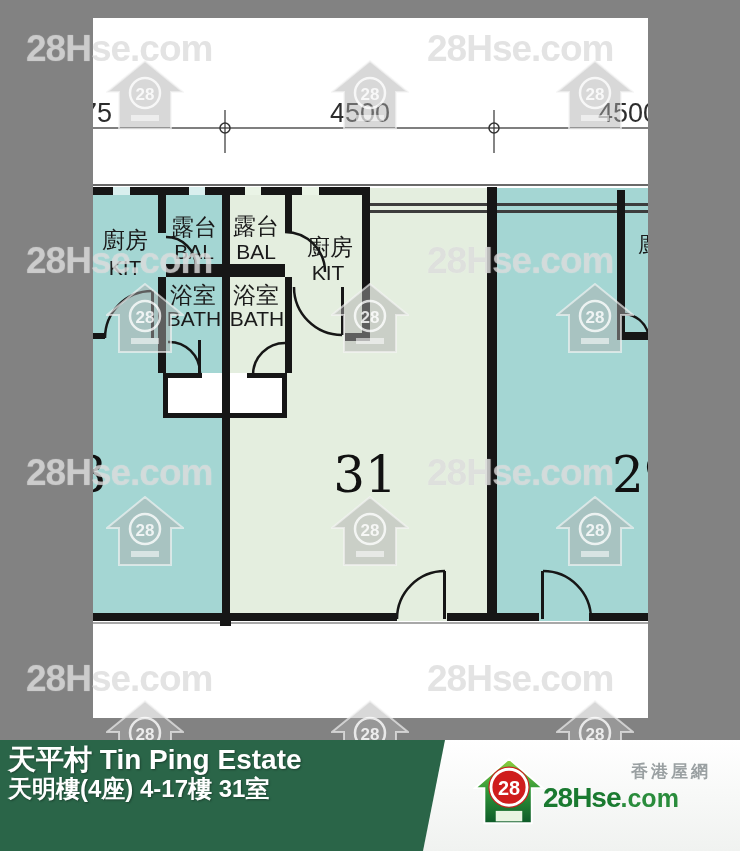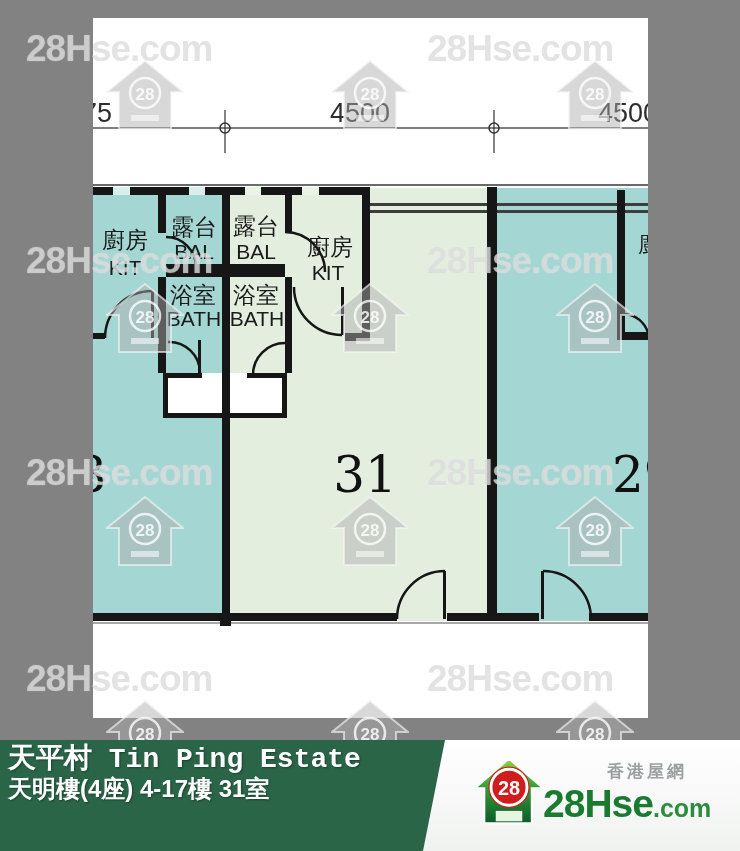--- a/index.html
+++ b/index.html
@@ -36,35 +36,35 @@
     white-space: nowrap;
   }
   .wm-house { position: absolute; width: 78px; height: 70px; }
   
   #info-bar {
     position: absolute; left: 0; top: 740px; width: 740px; height: 111px;
     background: #2a6548; z-index: 10;
   }
   #info-text { position: absolute; left: 8px; top: 3px; color: #ffffff;
     text-shadow: 1px 1px 2px rgba(0,0,0,0.35); }
-  #estate-name { font-size: 28px; font-weight: bold; line-height: 33px; font-family: Liberation Mono, monospace; }
+  #estate-name { font-size: 28px; font-weight: bold; line-height: 33px; }
   #estate-address { font-size: 21px; font-weight: bold; line-height: 26px; }
   #estate-block { font-size: 24px; font-weight: bold; line-height: 26px; }
   #estate-area { font-size: 19px; font-weight: bold; line-height: 24px; }
   #logo-panel {
     position: absolute; left: 423px; top: 0; width: 317px; height: 111px;
     background: linear-gradient(#ffffff, #f0f2f0);
     clip-path: polygon(22px 0, 100% 0, 100% 100%, 0 100%);
   }
   #logo-house { position: absolute; left: 50px; top: 16px; }
   #logo-wordmark { position: absolute; left: 120px; top: 42px; white-space: nowrap; }
-  #logo-main { font-size: 39px; font-weight: bold; color: #1a7a30;
+  #logo-main { font-size: 28px; font-weight: bold; color: #1a7a30;
     font-family: "Liberation Sans", sans-serif; letter-spacing: -1px; }
   #logo-suffix { font-size: 25px; font-weight: bold; color: #2a8c3c; }
-  #logo-sitename { position: absolute; left: 184px; top: 20px;
+  #logo-sitename { position: absolute; left: 208px; top: 20px;
     font-size: 17px; font-weight: bold; color: #9aa0a2; letter-spacing: 3px; }
 </style>
 </head>
 <body>
 
 <div id="root">
 
   <svg id="plan-svg" width="555" height="700" viewBox="0 0 555 700">
 
     <g>

